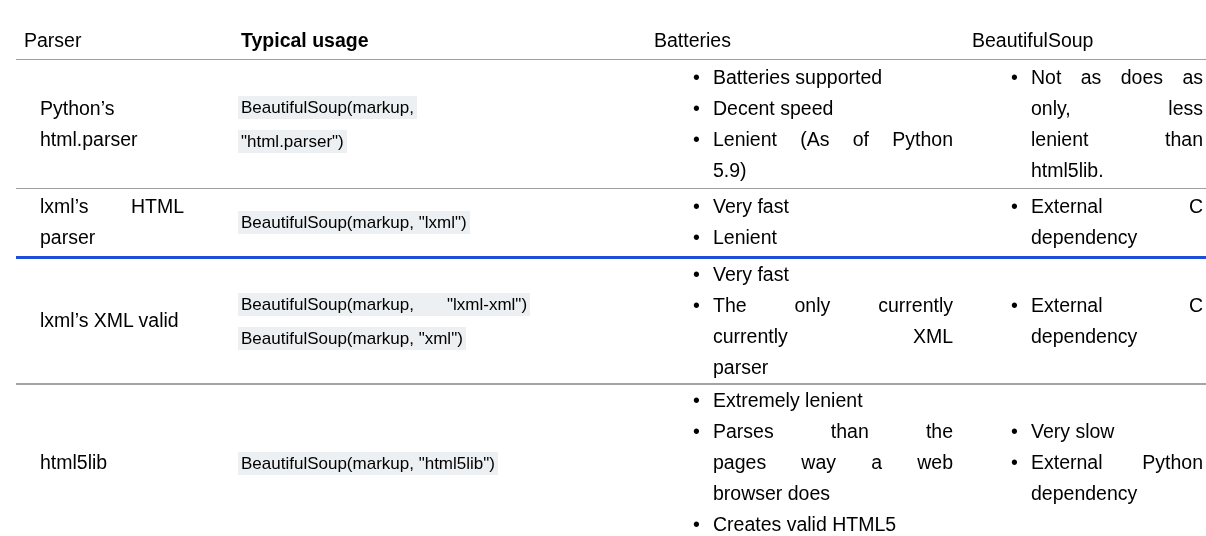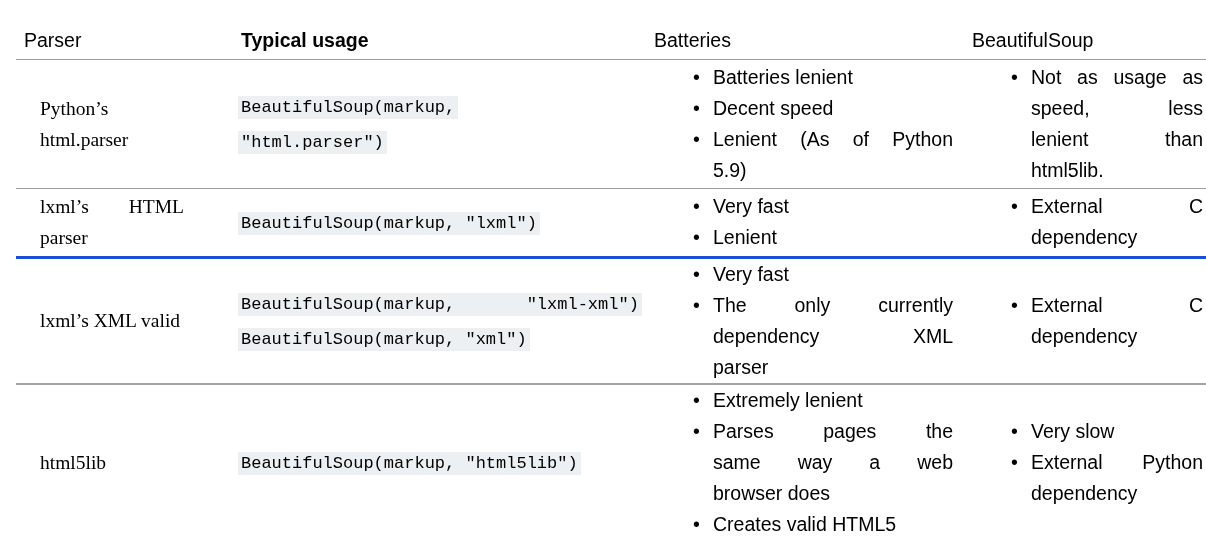--- a/index.html
+++ b/index.html
@@ -16,33 +16,33 @@
   col.c3 { width:318px; } col.c4 { width:250px; }
   th, td { padding:0; vertical-align:middle; text-align:left; font-weight:normal; }
   thead tr { height:43px; border-bottom:1px solid #9e9e9e; }
   th { vertical-align:bottom; padding-bottom:7px; }
   th.h1 { padding-left:8px; }
   th.h2 { padding-left:3px;font-weight:bold; }
   tr.row1 { height:129px; border-bottom:1px solid #9e9e9e; }
   tr.row2 { height:69px;  border-bottom:3px solid #1d4ed8; }
   tr.row3 { height:127px; border-bottom:2px solid #a4a4a4; }
   tr.row4 { height:157px; border-bottom:2px solid #a4a4a4; }
-  td.parser { padding-left:24px; padding-right:54px;font-family:Liberation Serif, serif; }
+  td.parser { padding-left:24px; padding-right:54px; }
   td.adv { padding-right:19px; }
   td.dis { padding-right:19px; }
   .ln { line-height:31px; text-align:left; }
   .jl { text-align-last:justify; }
   ul.blist { list-style:none; margin:0; padding:0; }
   li.bitem { display:flex; }
   .bullet { flex:0 0 59px; box-sizing:border-box; padding-left:39px; line-height:31px; }
   .btxt { flex:1 1 auto; min-width:0; }
   .codeblock { }
   .codeline { line-height:32px; }
   .code {
-    font-family:Liberation Mono, monospace; font-size:17px;
+    font-family:Liberation Sans, sans-serif; font-size:17px;
     background:#edf0f2; padding:2px 3px; white-space:pre;
   }
 </style>
 </head>
 <body>
 
 <table class="parsers">
   <colgroup>
       <col class="c1">
       <col class="c2">
@@ -68,21 +68,21 @@
         <div class="codeblock">
           <div class="codeline"><span class="code">BeautifulSoup(markup,</span></div>
           <div class="codeline"><span class="code">"html.parser")</span></div>
         </div>
       </td>
       <td class="adv">
         <ul class="blist">
           <li class="bitem">
             <span class="bullet">•</span>
             <div class="btxt">
-                <div class="ln">Batteries lenient</div>
+                <div class="ln">Batteries supported</div>
               </div>
           </li>
           <li class="bitem">
             <span class="bullet">•</span>
             <div class="btxt">
                 <div class="ln">Decent speed</div>
               </div>
           </li>
           <li class="bitem">
             <span class="bullet">•</span>
@@ -91,22 +91,22 @@
               <div class="ln">5.9)</div>
             </div>
           </li>
         </ul>
       </td>
       <td class="dis">
         <ul class="blist">
           <li class="bitem">
             <span class="bullet">•</span>
             <div class="btxt">
-              <div class="ln jl">Not as usage as</div>
-              <div class="ln jl">speed, less</div>
+              <div class="ln jl">Not as does as</div>
+              <div class="ln jl">only, less</div>
               <div class="ln jl">lenient than</div>
               <div class="ln">html5lib.</div>
             </div>
           </li>
         </ul>
       </td>
     </tr>
 
     <tr class="row2">
       <td class="parser">
@@ -162,21 +162,21 @@
           <li class="bitem">
             <span class="bullet">•</span>
             <div class="btxt">
                 <div class="ln">Very fast</div>
               </div>
           </li>
           <li class="bitem">
             <span class="bullet">•</span>
             <div class="btxt">
               <div class="ln jl">The only currently</div>
-              <div class="ln jl">dependency XML</div>
+              <div class="ln jl">currently XML</div>
               <div class="ln">parser</div>
             </div>
           </li>
         </ul>
       </td>
       <td class="dis">
         <ul class="blist">
           <li class="bitem">
             <span class="bullet">•</span>
             <div class="btxt">
@@ -201,22 +201,22 @@
         <ul class="blist">
           <li class="bitem">
             <span class="bullet">•</span>
             <div class="btxt">
                 <div class="ln">Extremely lenient</div>
               </div>
           </li>
           <li class="bitem">
             <span class="bullet">•</span>
             <div class="btxt">
-              <div class="ln jl">Parses pages the</div>
-              <div class="ln jl">same way a web</div>
+              <div class="ln jl">Parses than the</div>
+              <div class="ln jl">pages way a web</div>
               <div class="ln">browser does</div>
             </div>
           </li>
           <li class="bitem">
             <span class="bullet">•</span>
             <div class="btxt">
                 <div class="ln">Creates valid HTML5</div>
               </div>
           </li>
         </ul>

